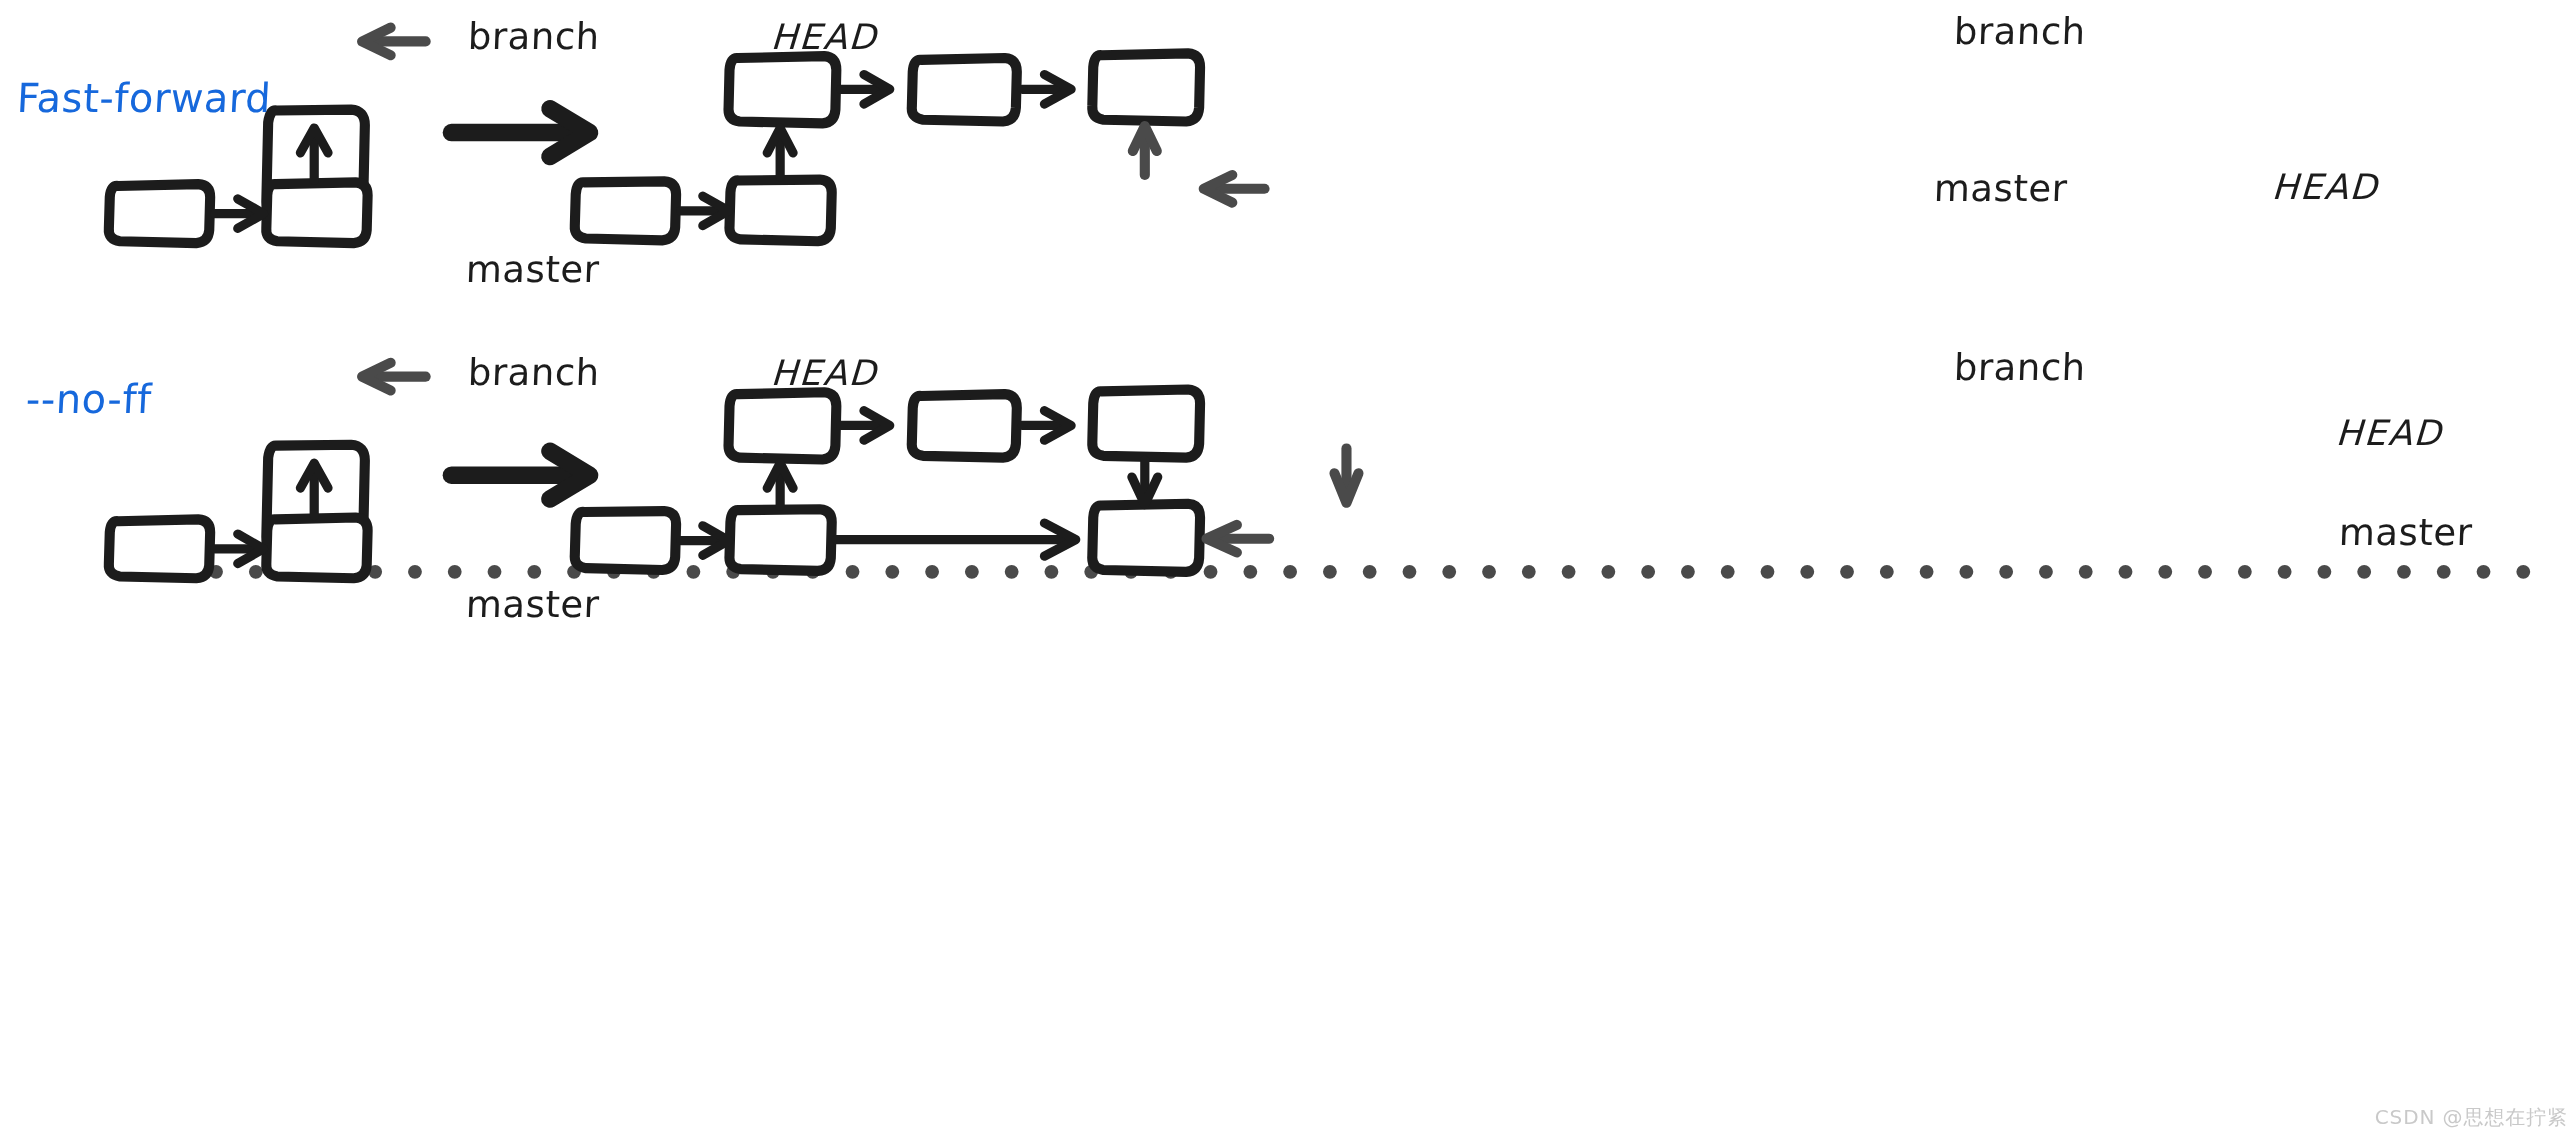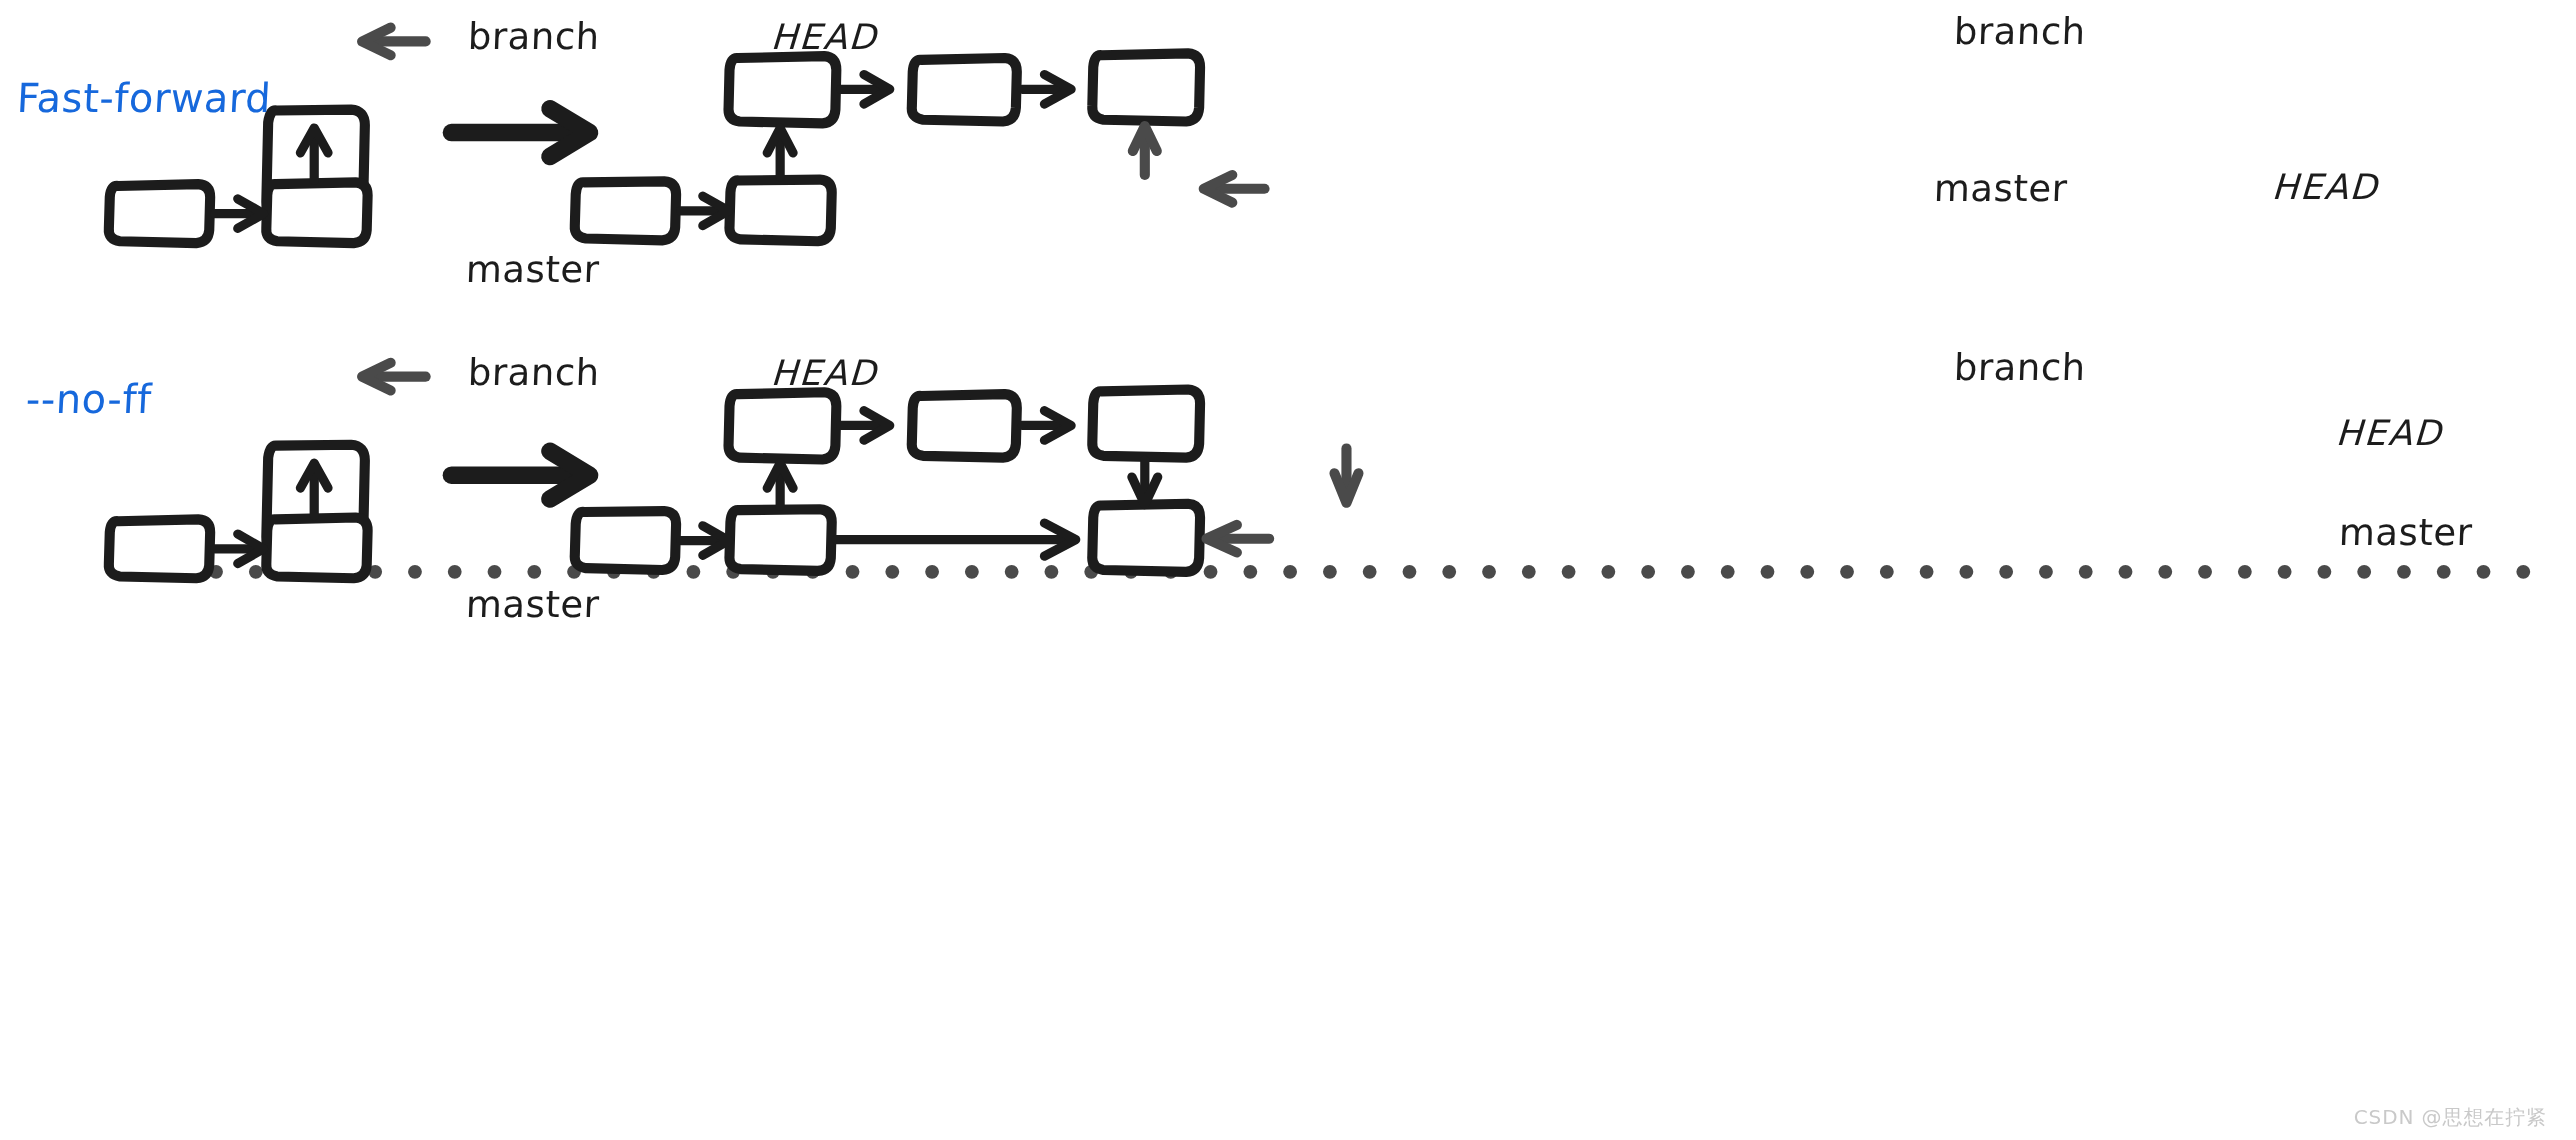--- a/index.html
+++ b/index.html
@@ -28,21 +28,21 @@
     transform:skewX(-6deg);
   }
   .lbl-mode {
     color:#1668dc;
     font-size:40px;
     letter-spacing:0.5px;
     transform:skewX(-3deg);
   }
   .watermark {
     position:absolute;
-    right:29px; bottom:9.2px;
+    right:8px; bottom:9.2px;
     font-size:20px;
     color:#c9c9c9;
     letter-spacing:0.9px;
     font-family:"DejaVu Sans", sans-serif;
   }
 </style>
 </head>
 <body>
 
 <div id="stage">

